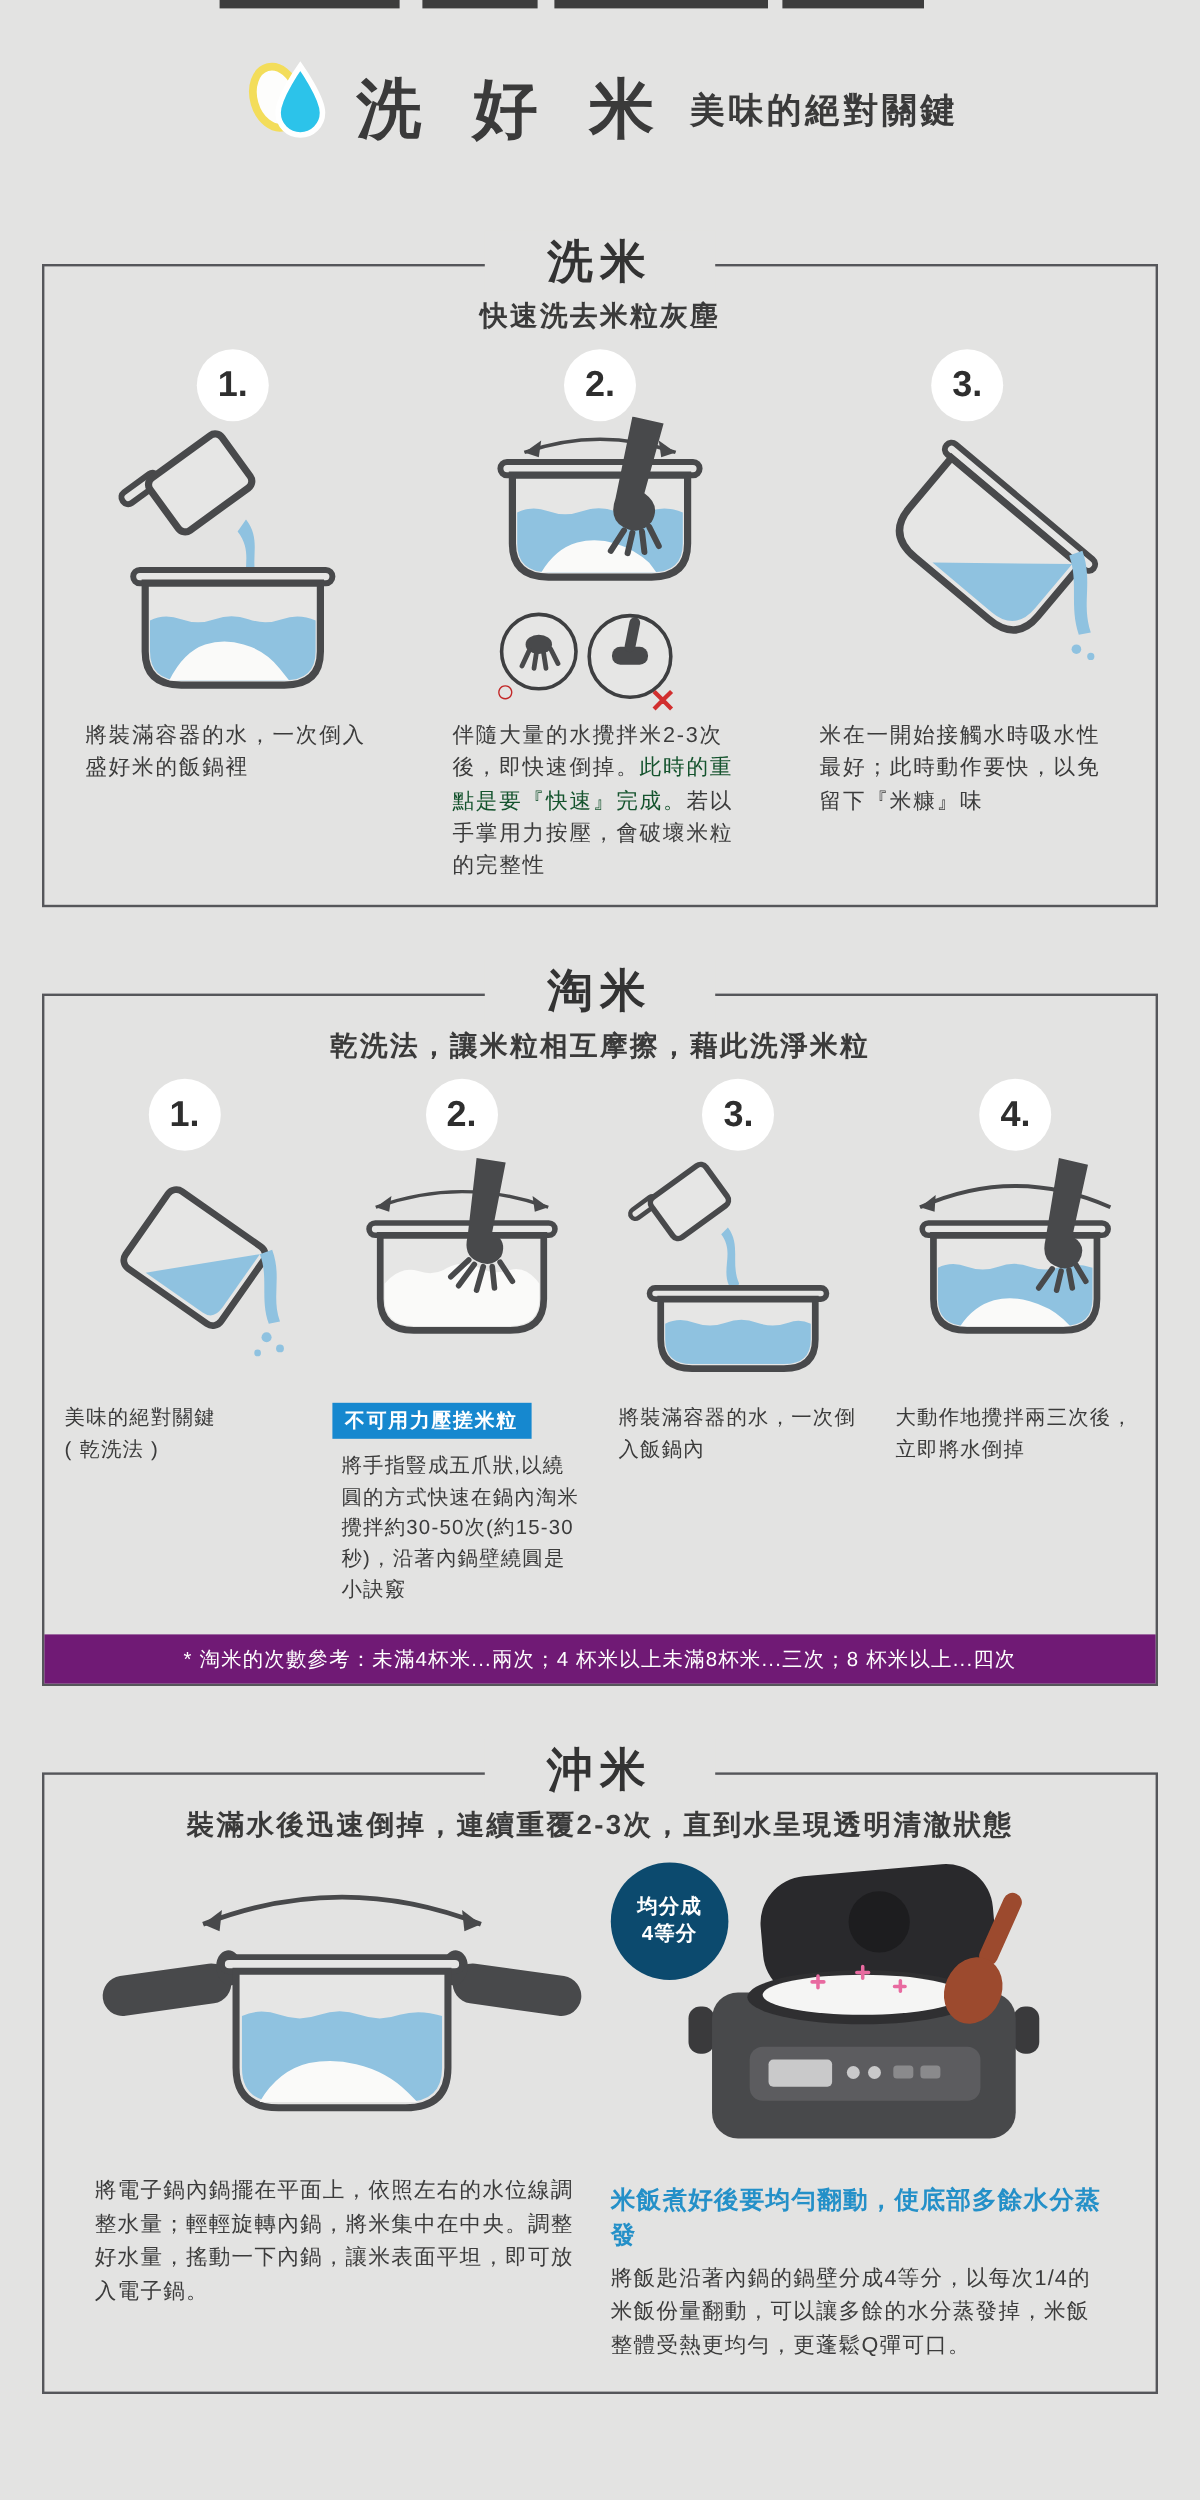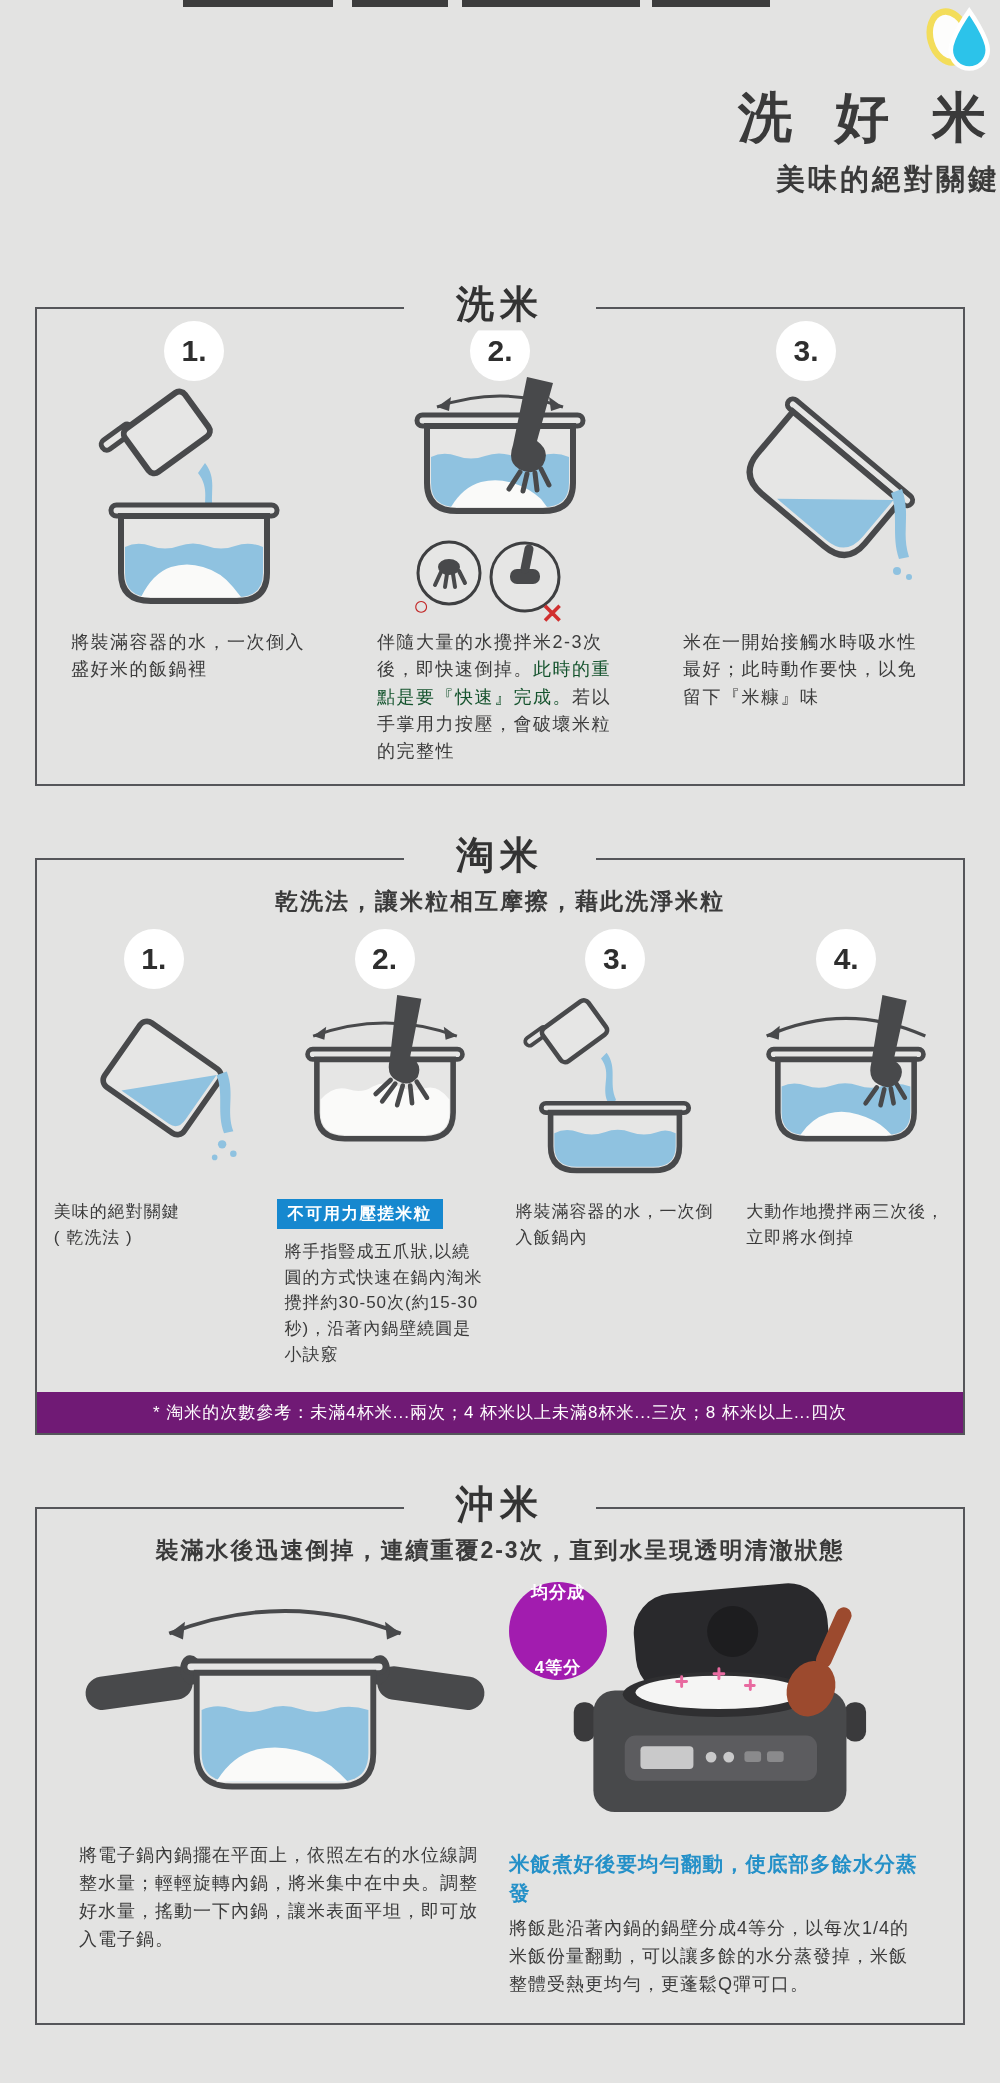--- a/index.html
+++ b/index.html
@@ -12,21 +12,21 @@
     overflow:hidden;
   }
   
   .crop-frag{position:absolute;top:0;height:7px;background:#3d3d3d;}
   .cf1{left:183px;width:150px;}
   .cf2{left:352px;width:96px;}
   .cf3{left:462px;width:178px;}
   .cf4{left:652px;width:118px;}
 
   
-  .header{display:flex;align-items:flex-end;justify-content:center;gap:16px;flex-direction:column;}
+  .header{display:flex;align-items:flex-end;justify-content:center;gap:16px;padding-top:44px;}
   .logo{width:80px;height:74px;flex:0 0 auto;}
   .brand{font-size:54px;font-weight:900;letter-spacing:14px;line-height:1;color:#3a3a3a;}
   .tagline{font-size:29px;font-weight:800;letter-spacing:3px;padding-bottom:5px;color:#3a3a3a;}
 
   
   .sec{position:relative;margin:0 35px;}
   .sec-box{border:2px solid #55565a;position:relative;background:transparent;}
   .sec-title{
     position:absolute;top:0;left:50%;transform:translate(-50%,-58%);
     background:#e3e3e2;padding:0 52px;
@@ -70,22 +70,22 @@
   
   .sec-flush{margin-top:72px;}
   .cols{display:flex;justify-content:space-between;padding:0 42px;margin-top:14px;}
   .col{width:412px;display:flex;flex-direction:column;padding-bottom:24px;}
   .col-illo{height:262px;position:relative;}
   .col-illo svg{width:100%;height:100%;}
   .col-head{color:#2490c8;font-size:20.5px;font-weight:800;letter-spacing:1px;line-height:1.4;margin:8px 0 8px 0;}
   .col-body{font-size:18px;line-height:1.55;letter-spacing:1px;font-weight:500;color:#3b3b3b;}
   .bubble{
     position:absolute;left:0px;top:2px;width:98px;height:98px;border-radius:50%;
-    background:#a21caf;color:#fff;display:flex;flex-direction:column;
-    align-items:center;justify-content:space-between;font-size:17px;font-weight:700;
+    background:#0c4a6e;color:#fff;display:flex;flex-direction:column;
+    align-items:center;justify-content:center;font-size:17px;font-weight:700;
     letter-spacing:1px;line-height:1.35;z-index:2;
   }
   .illo svg{width:100%;height:100%;}
 </style>
 </head>
 <body>
 
 <div class="crop-frag cf1"></div>
 <div class="crop-frag cf2"></div>
 <div class="crop-frag cf3"></div>
@@ -96,20 +96,21 @@
     <ellipse cx="30" cy="40" rx="20" ry="28" transform="rotate(-16 30 40)" fill="#fdfdfc" stroke="#f3dd5a" stroke-width="7"></ellipse>
     <path d="M52,12 C52,12 72,40 72,54 A20,20 0 1 1 32,54 C32,40 52,12 52,12 Z" fill="#2cc3ea" stroke="#ffffff" stroke-width="5"></path>
   </svg>
   <div class="brand">洗 好 米</div>
   <div class="tagline">美味的絕對關鍵</div>
 </div>
 
 <div class="sec sec-wash">
   <div class="sec-box">
     <div class="sec-title">洗米</div>
+    <div class="subtitle">快速洗去米粒灰塵</div>
 
     <div class="steps">
 
       <div class="step">
         <div class="num">1.</div>
         <div class="illo">
           <svg viewBox="0 0 230 250">
             <g transform="rotate(-36 85 55)">
               <rect x="26" y="26" width="36" height="11" rx="5" fill="#e6e6e5" stroke="#48494b" stroke-width="5"></rect>
               <rect x="50" y="30" width="74" height="54" rx="7" fill="#e6e6e5" stroke="#48494b" stroke-width="6"></rect>

